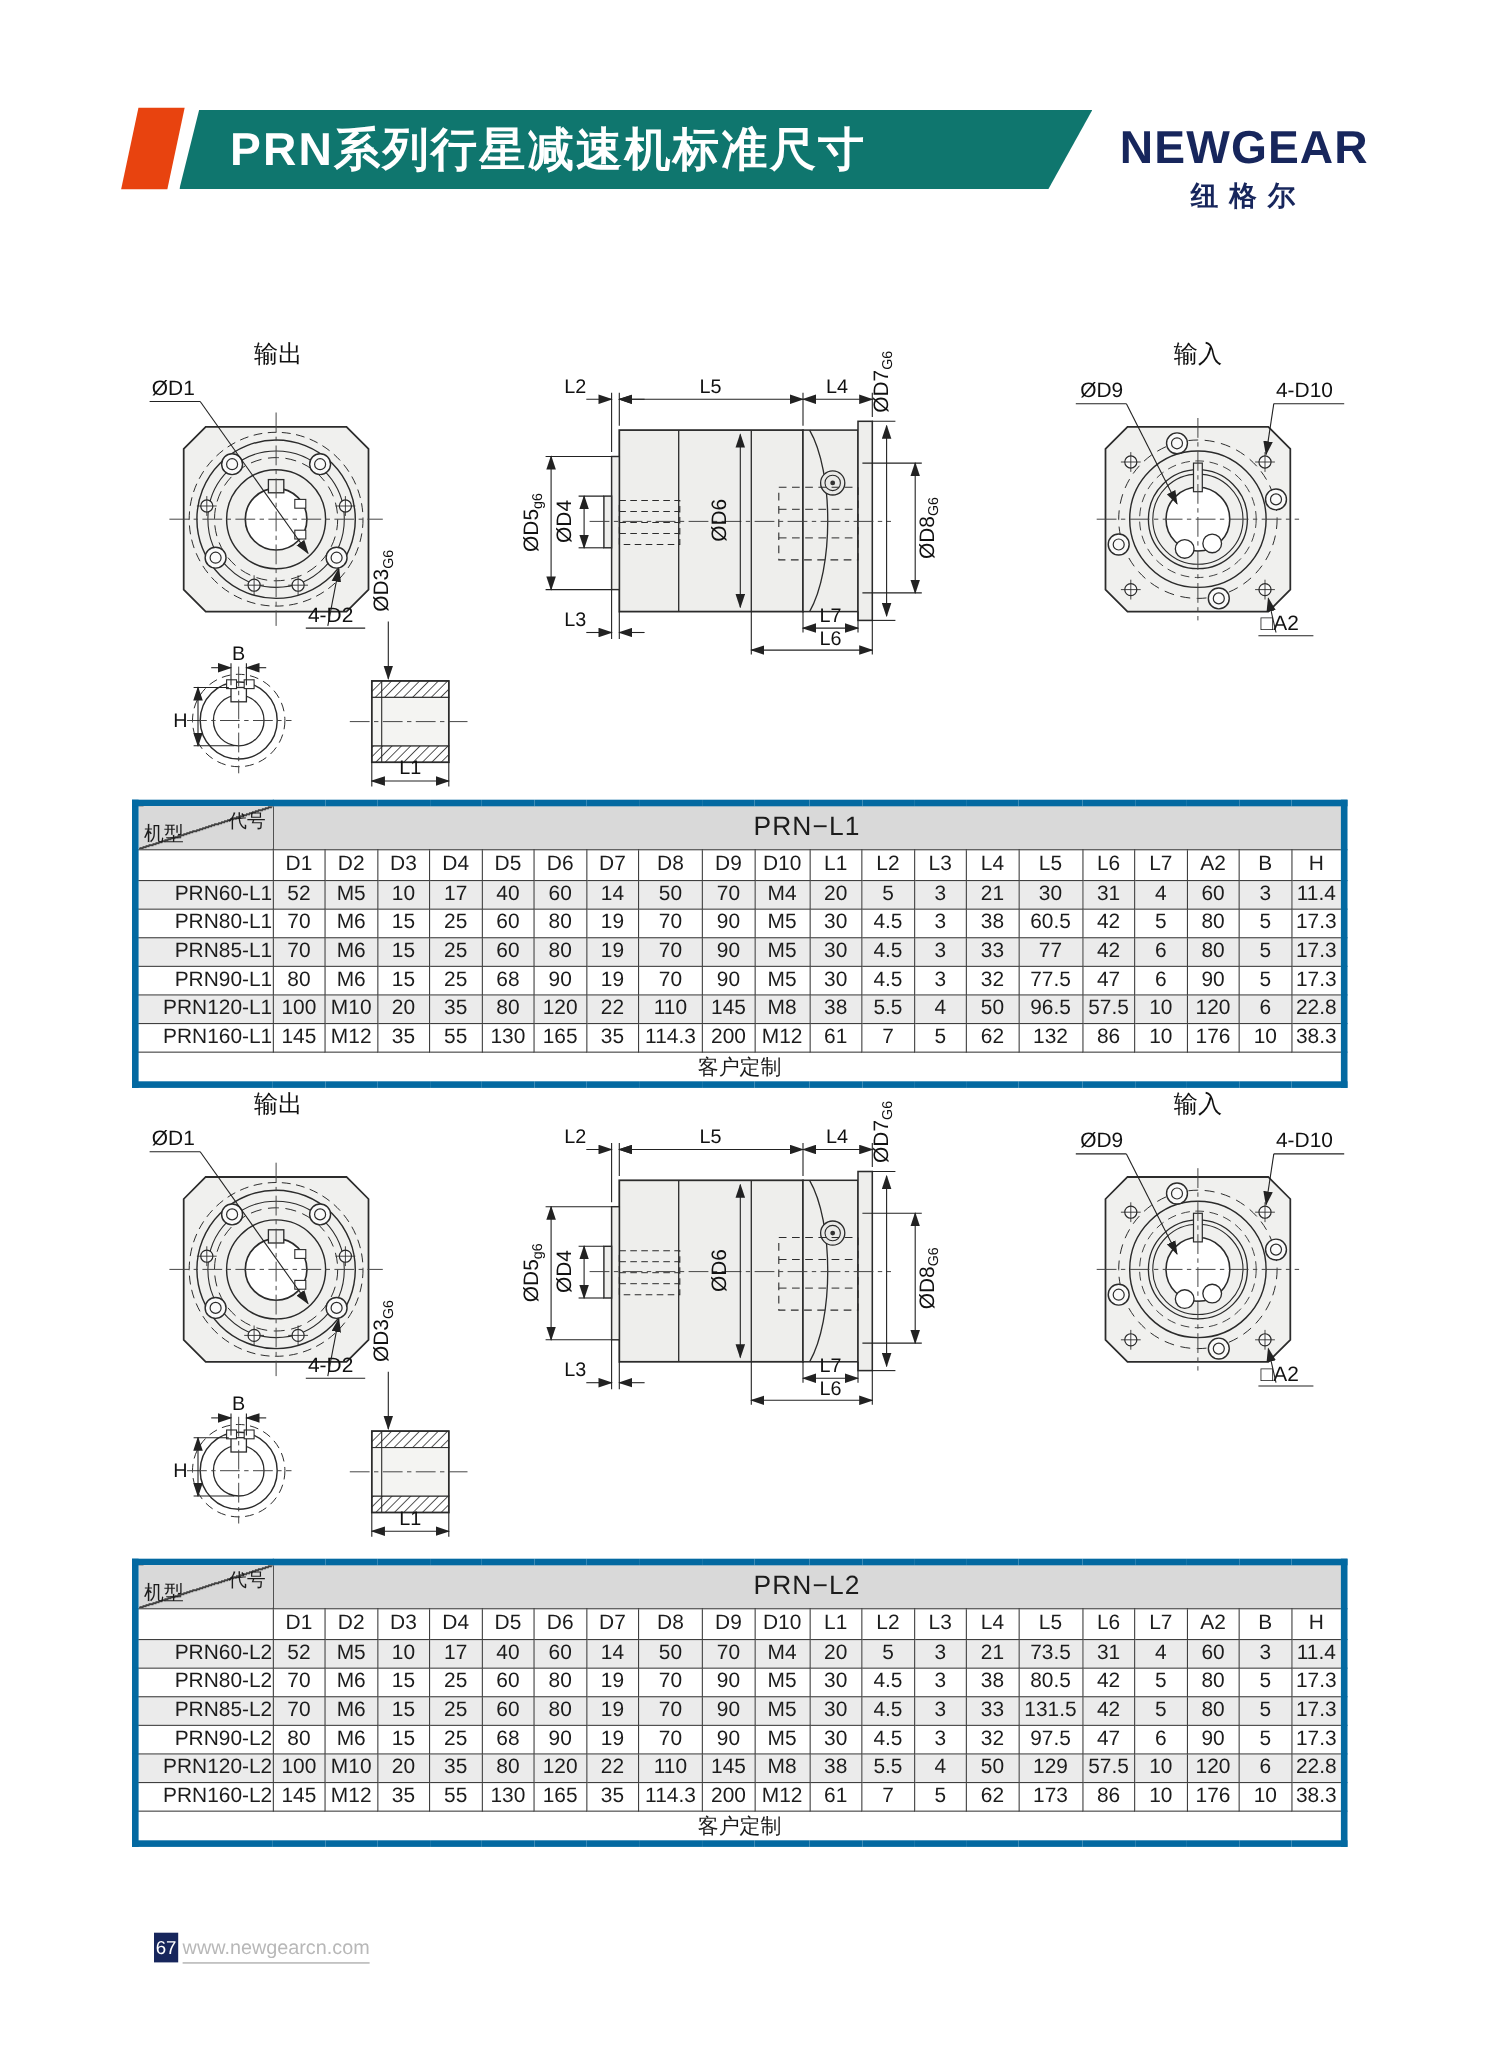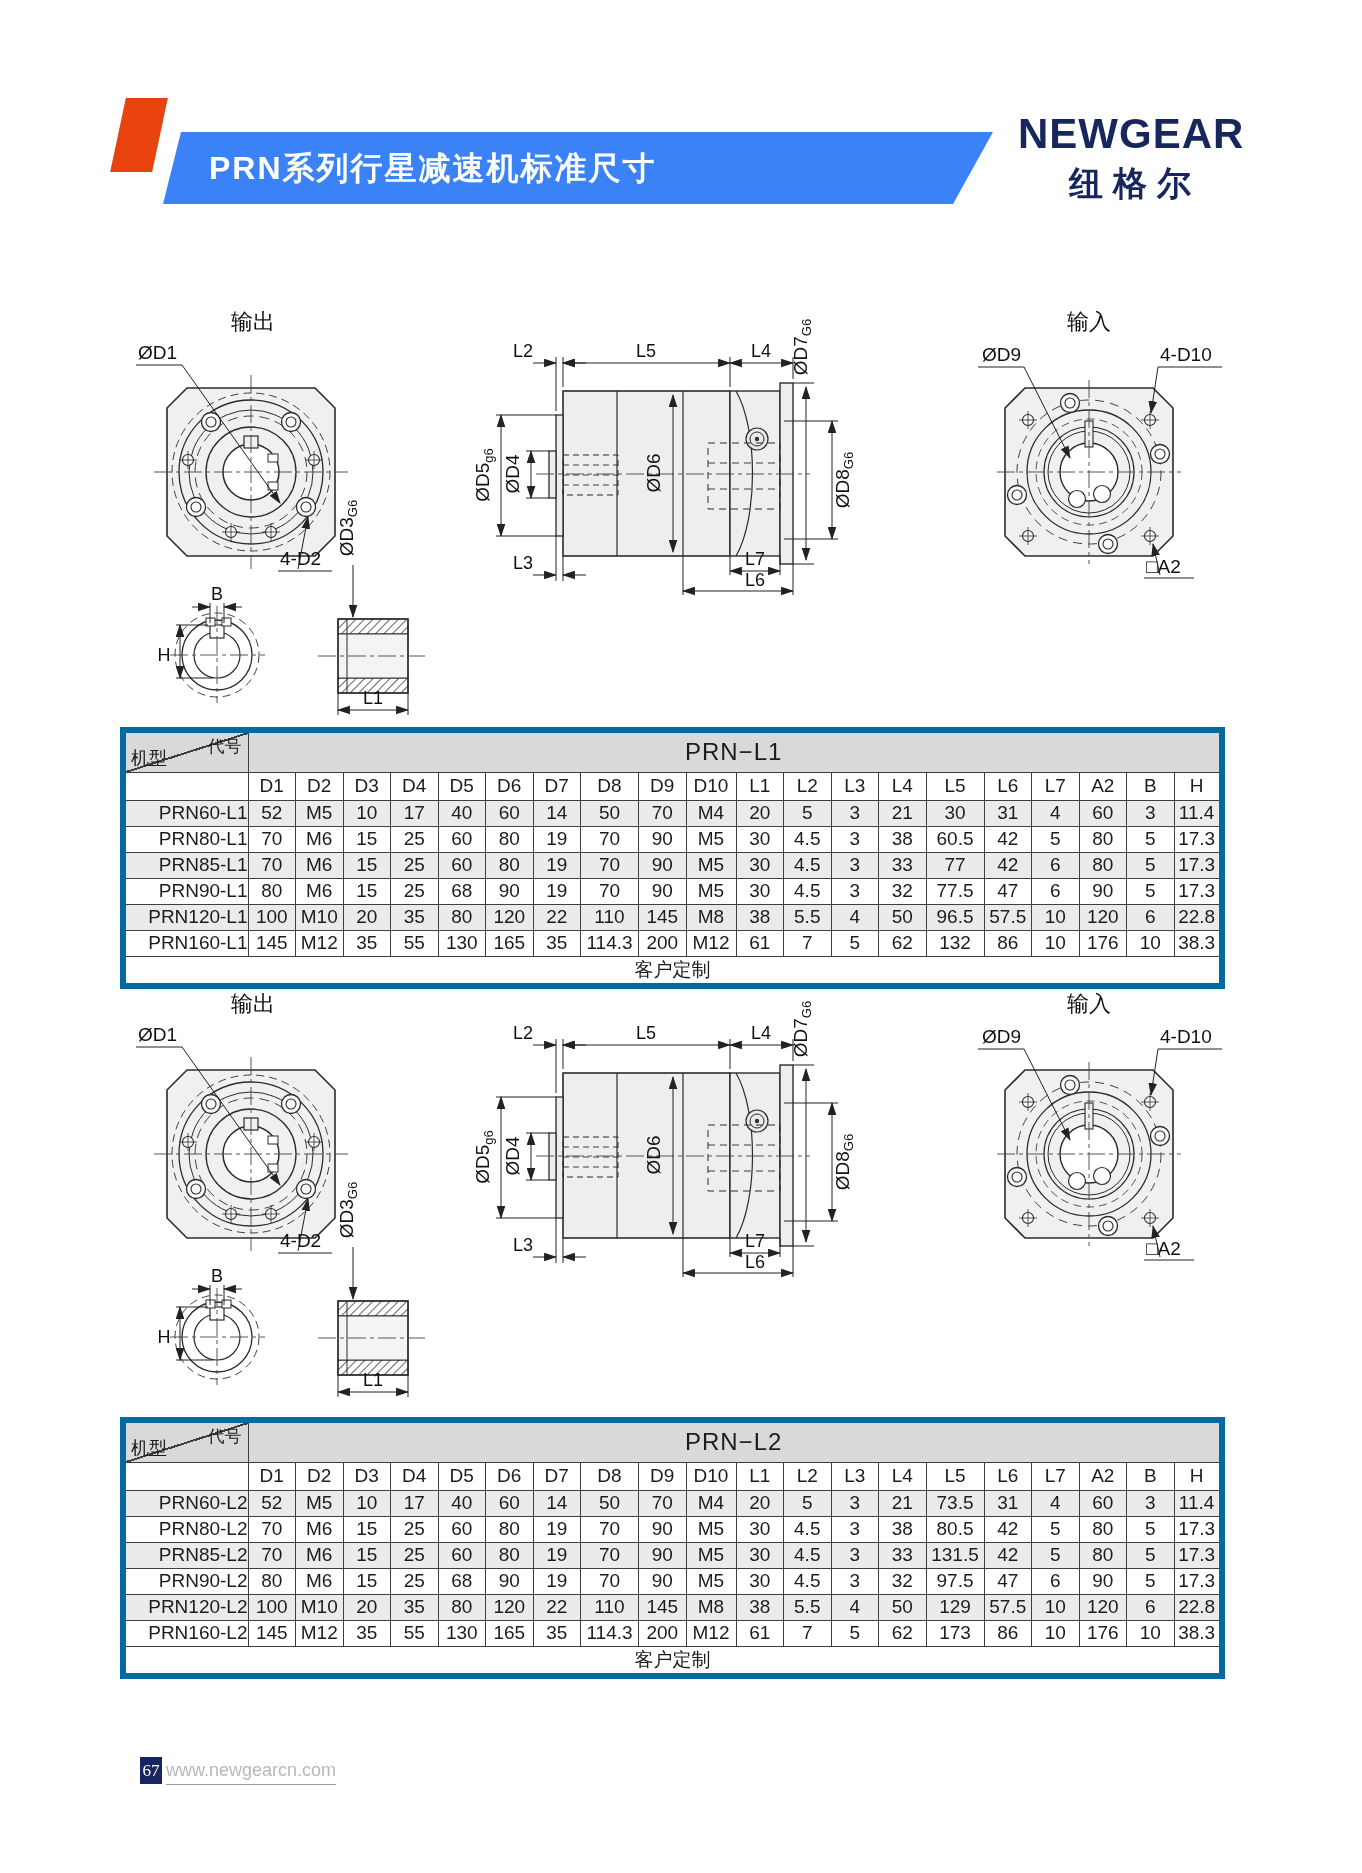--- a/index.html
+++ b/index.html
@@ -3,26 +3,26 @@
 <meta charset="utf-8">
 <style>
   html,body{margin:0;padding:0;background:#ffffff;}
   .page{position:relative;width:1362px;height:1873px;background:#fff;overflow:hidden;
         font-family:"Liberation Sans",sans-serif;color:#1c1c1c;}
 
   
   .red-slash{position:absolute;left:118px;top:98px;width:42px;height:74px;
              background:#e8430f;transform:skewX(-12deg);}
   .banner{position:absolute;left:163px;top:100px;width:830px;height:72px;
-          background:#3b82f6;color:#fff;font-size:32px;font-weight:700;
+          background:#0f766e;color:#fff;font-size:42px;font-weight:700;
           line-height:72px;padding-left:46px;box-sizing:border-box;letter-spacing:2px;
-          clip-path:polygon(18px 0,100% 0,calc(100% - 40px) 100%,0 100%);margin-top:32px;}
+          clip-path:polygon(18px 0,100% 0,calc(100% - 40px) 100%,0 100%);}
   .logo{position:absolute;left:1018px;top:110px;width:224px;text-align:center;color:#17265c;}
   .logo .en{font-size:42px;font-weight:900;letter-spacing:1px;}
-  .logo .cn{font-size:34px;font-weight:700;letter-spacing:10px;margin-top:3px;text-indent:10px;}
+  .logo .cn{font-size:25px;font-weight:700;letter-spacing:10px;margin-top:3px;text-indent:10px;}
 
   
   .figure-set{position:absolute;left:120px;width:1130px;height:420px;}
   #set1{top:303px;} #set2{top:985px;}
   .figure-set svg text{font-family:"Liberation Sans",sans-serif;fill:#111;}
 
   
   .dim-table{position:absolute;left:120px;width:1098px;border-collapse:collapse;
              table-layout:fixed;border:6px solid #0369a1;}
   #table1{top:727px;} #table2{top:1417px;}
@@ -37,21 +37,21 @@
   .dim-table tr.custom{height:26px;}
   td.diag{position:relative;background:
       linear-gradient(to bottom right,#d9d9d9 calc(50% - 1px),#3f3f3f calc(50% - 1px),
       #3f3f3f calc(50% + 1px),#d9d9d9 calc(50% + 1px));}
   td.diag .ct{position:absolute;top:2px;right:6px;font-size:17px;}
   td.diag .cb{position:absolute;bottom:2px;left:5px;font-size:18px;}
 
   
   .pagefoot{position:absolute;left:140px;top:1757px;display:flex;align-items:flex-start;}
   .pagenum{background:#17265c;color:#fff;font-size:17px;width:22px;height:27px;
-           display:flex;align-items:center;justify-content:center;font-family:Liberation Serif, serif;}
+           display:flex;align-items:center;justify-content:center;}
   .siteurl{font-size:18px;color:#b8b8b8;margin-left:4px;line-height:27px;
            border-bottom:1px solid #9a9a9a;}
 </style>
 </head>
 <body>
 
 <div class="page">
 
   <div class="red-slash"></div>
   <div class="banner">PRN系列行星减速机标准尺寸</div>

